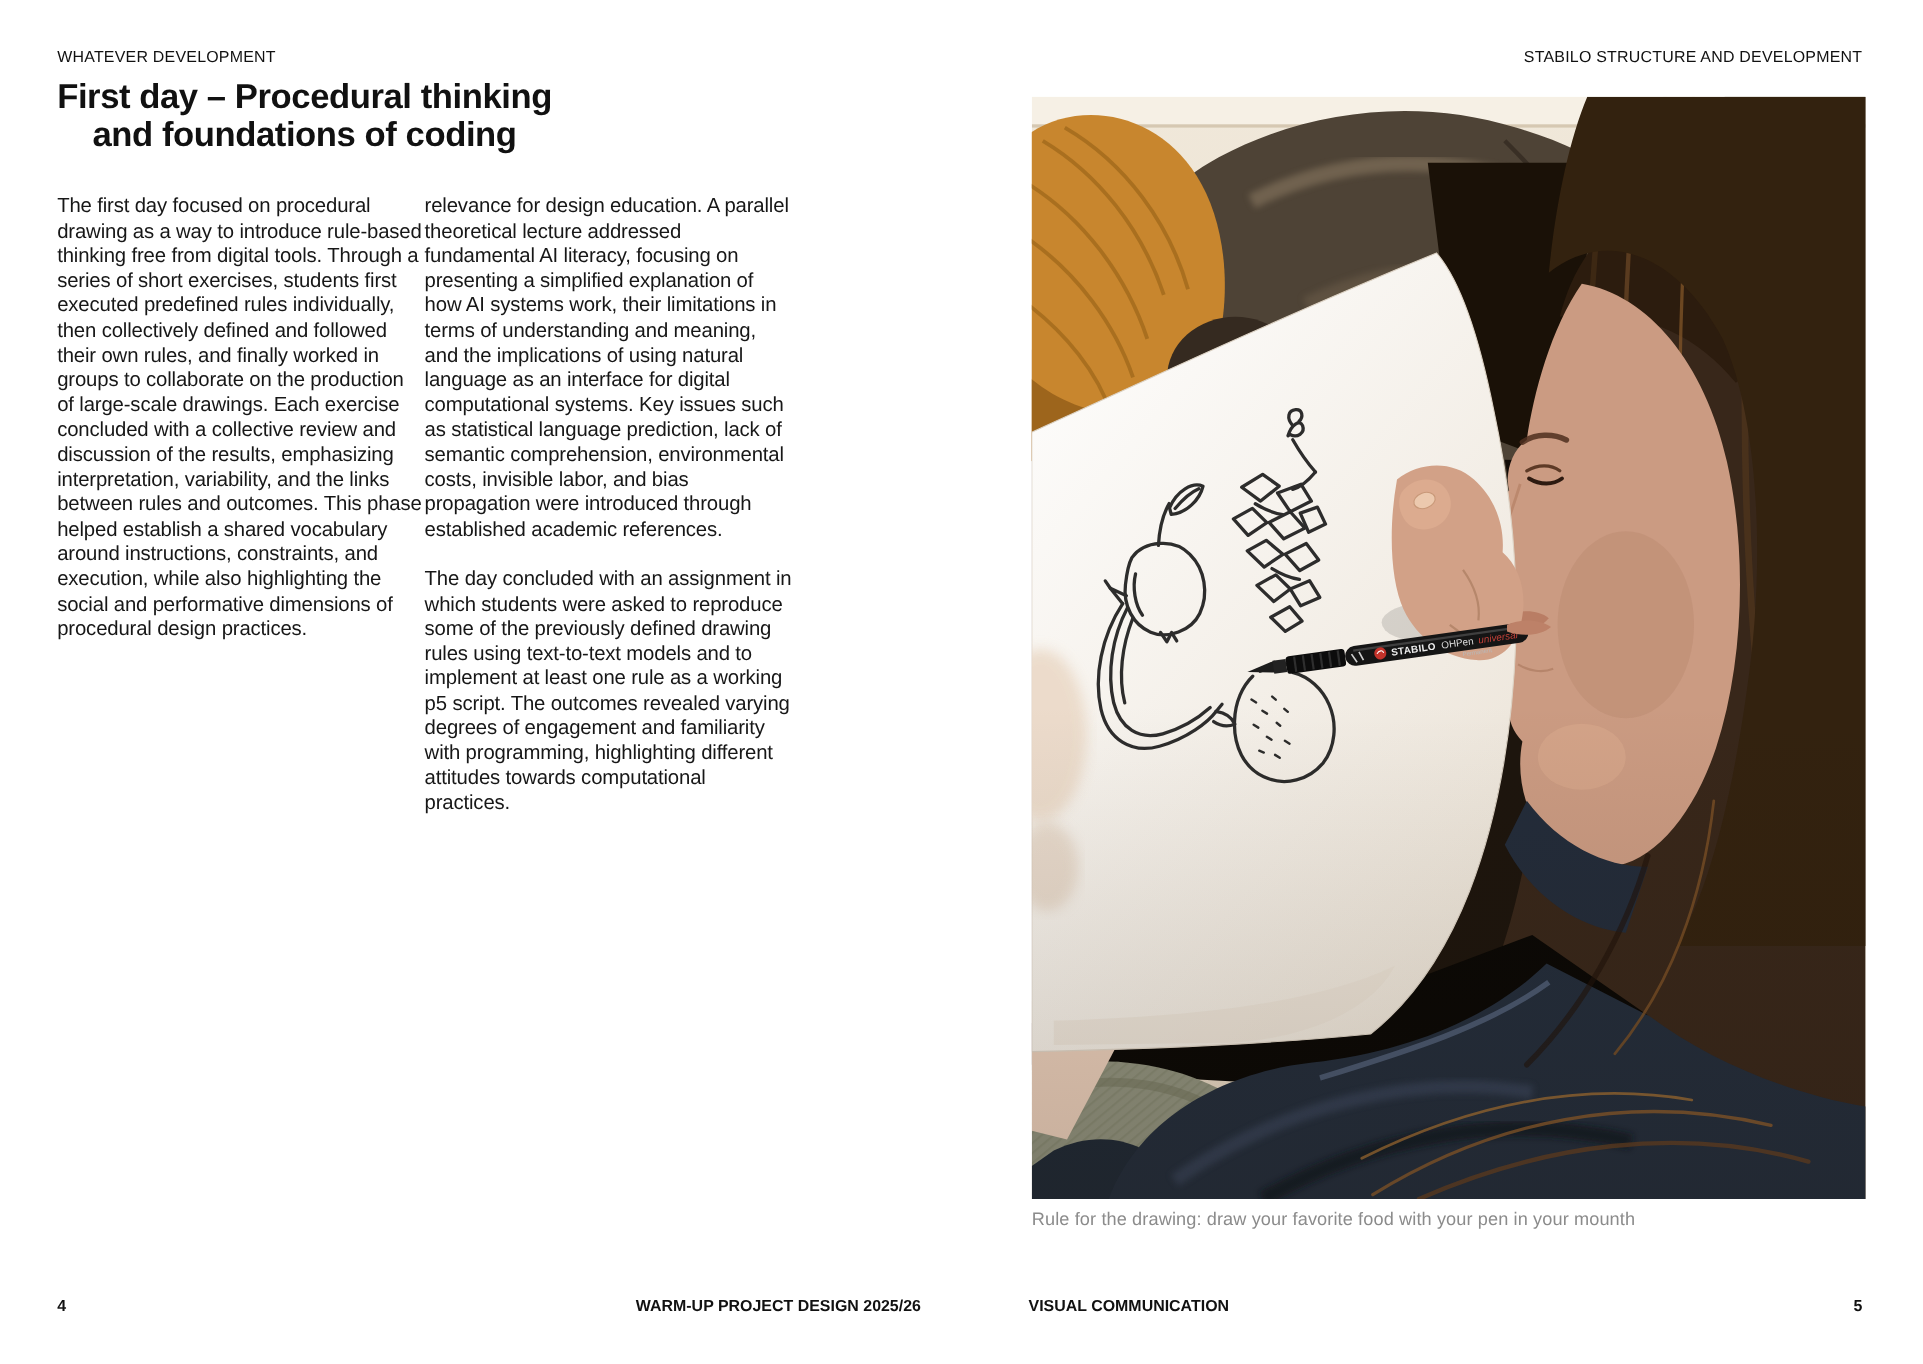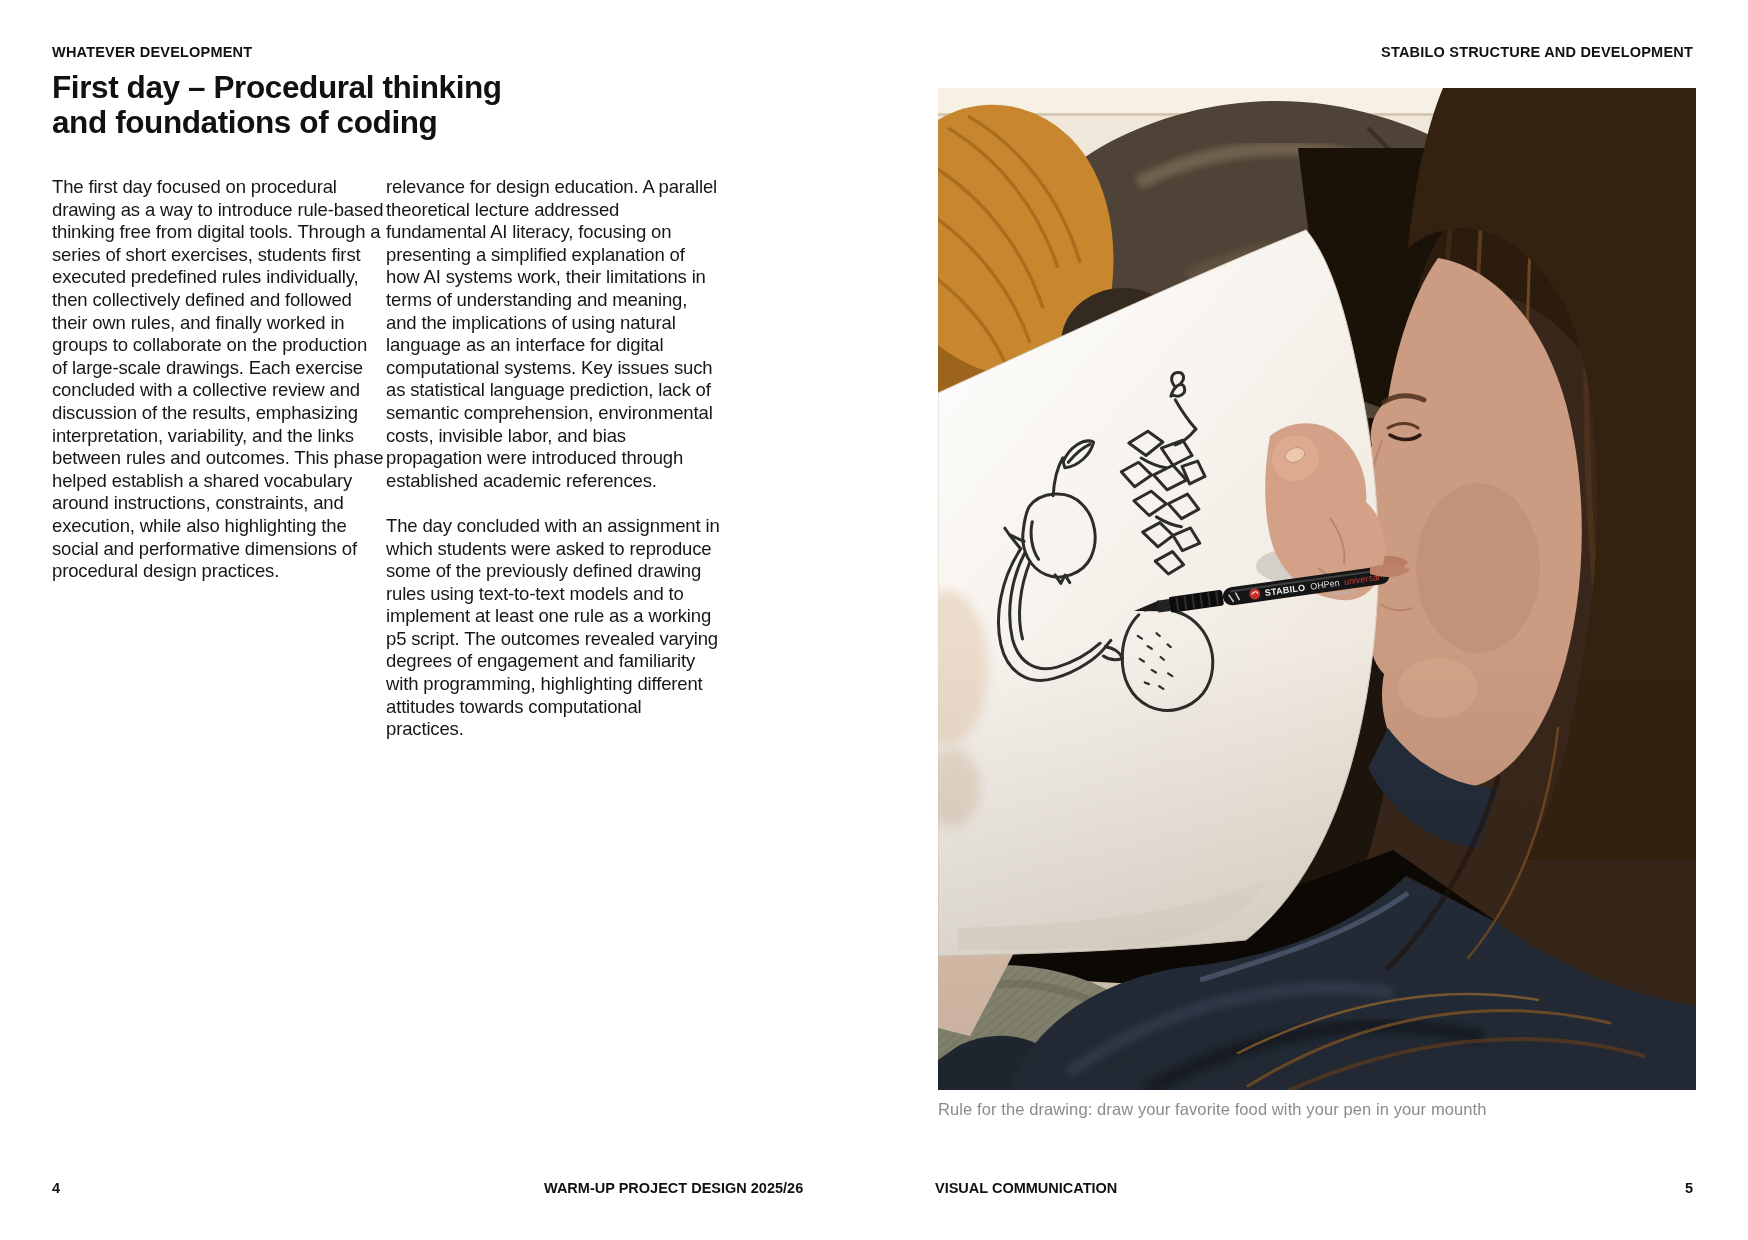--- a/index.html
+++ b/index.html
@@ -1,33 +1,33 @@
 <!DOCTYPE html>
 <html><head>
 <meta charset="utf-8">
 <style>
   html,body{margin:0;padding:0;}
   body{
     width:1748px;height:1240px;position:relative;background:#ffffff;
     font-family:"Liberation Sans",sans-serif;color:#141414;overflow:hidden;
   }
-  .rh{position:absolute;top:44px;font-size:14.5px;font-weight:700;letter-spacing:0.2px;color:#111;white-space:nowrap;}
+  .rh{position:absolute;top:44px;font-size:14.5px;font-weight:400;letter-spacing:0.2px;color:#111;white-space:nowrap;}
   .rh-left{left:52px;}
   .rh-right{right:55px;}
-  h1{position:absolute;left:52px;top:70px;margin:0;font-size:31.5px;line-height:35px;font-weight:700;letter-spacing:-0.4px;color:#111;}
+  h1{position:absolute;left:52px;top:70px;margin:0;font-size:31.5px;line-height:35px;font-weight:700;letter-spacing:-0.4px;color:#111;text-align:center;}
   h1 span{display:block;}
   .columns{position:absolute;left:52px;top:176px;width:684px;display:flex;}
   .col{width:334px;font-size:18.5px;line-height:22.6px;letter-spacing:-0.15px;color:#171717;}
   .col p{margin:0 0 22.6px 0;}
   figure{position:absolute;left:938px;top:88px;margin:0;width:886px;}
   figure svg{display:block;}
   figcaption{margin-top:10px;font-size:16.5px;letter-spacing:0.1px;color:#8b8b8b;}
   .fitem{position:absolute;top:1180px;font-size:14.5px;font-weight:700;color:#111;white-space:nowrap;}
   .f-left{left:52px;}
-  .f-project{left:544px;}
+  .f-project{left:578px;}
   .f-course{left:935px;}
   .f-right{right:55px;}
 </style>
 </head>
 <body>
 
 <div>
 
   <div class="rh rh-left">WHATEVER DEVELOPMENT</div>
   <div class="rh rh-right">STABILO STRUCTURE AND DEVELOPMENT</div>

